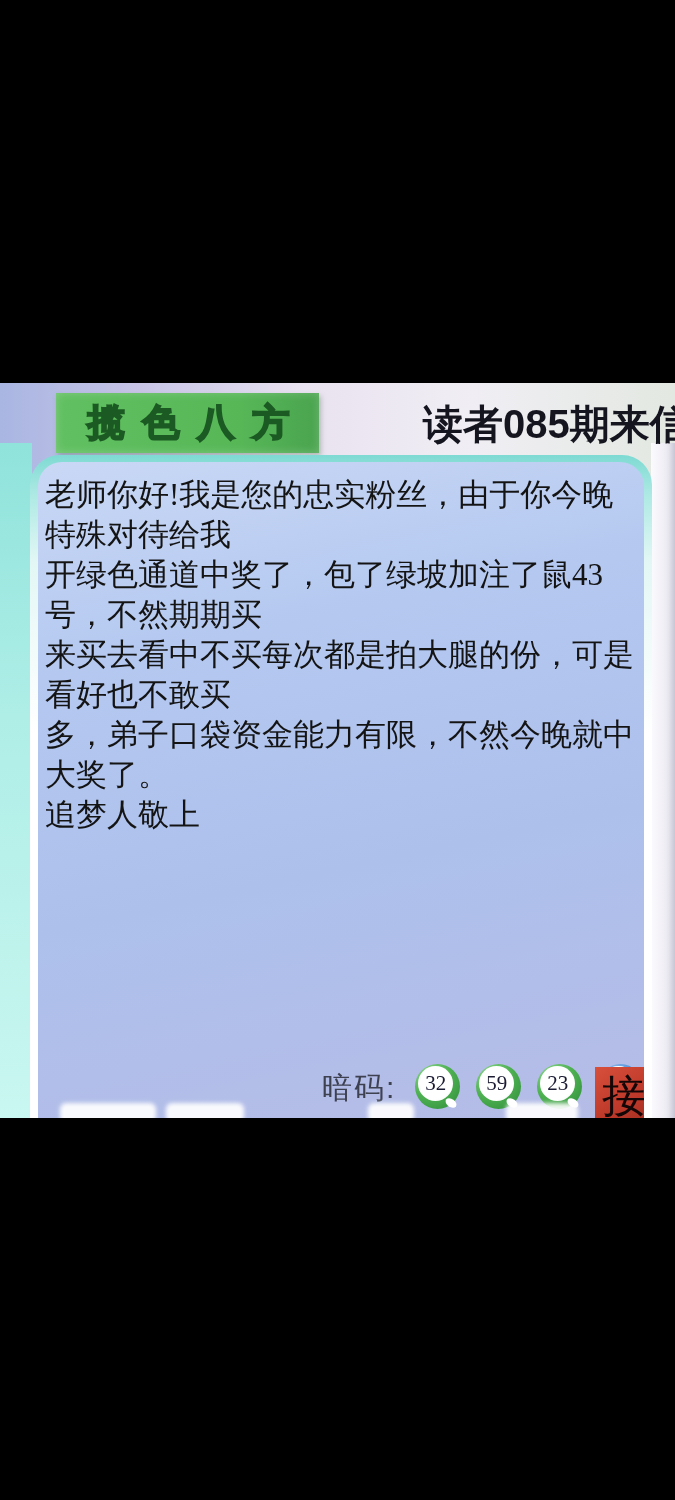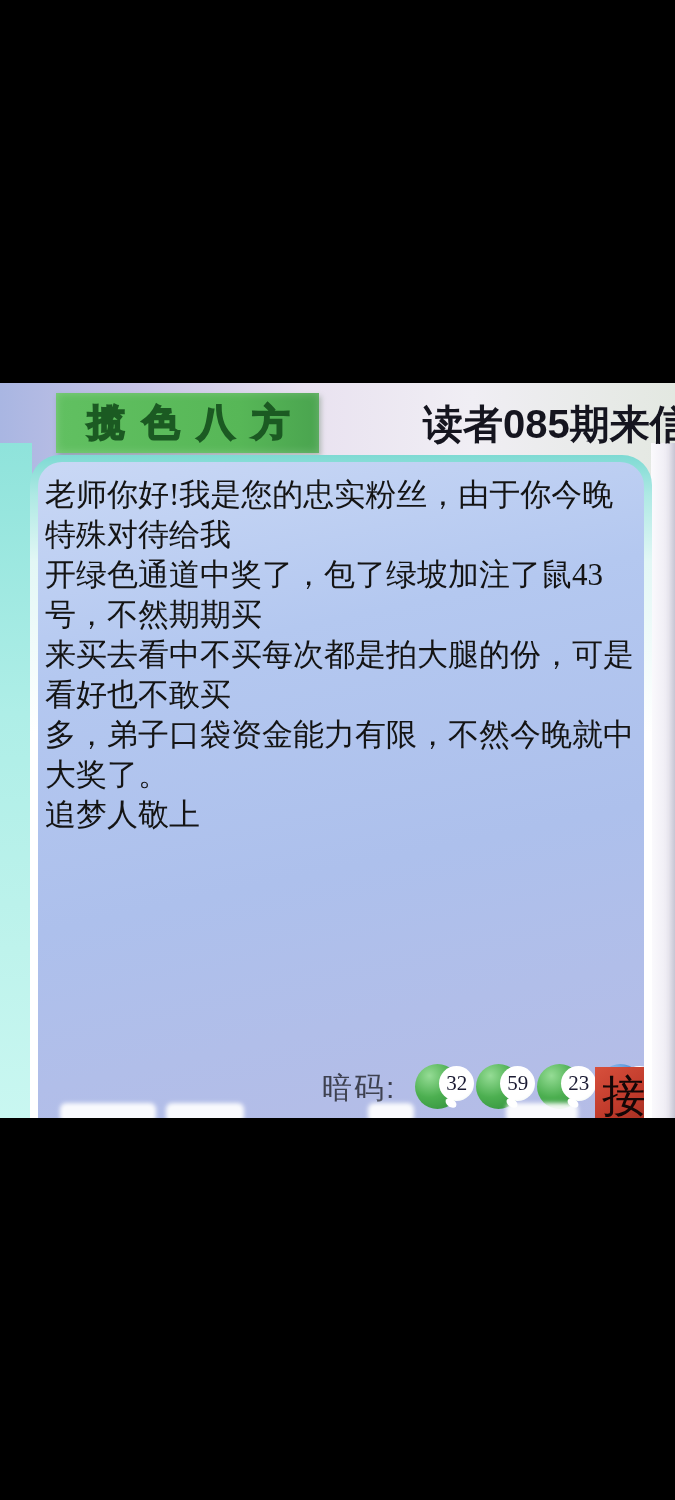--- a/index.html
+++ b/index.html
@@ -59,21 +59,21 @@
     font-size:30px;letter-spacing:2px;color:#3e4150;margin-right:3px;
     font-family:"Liberation Sans","DejaVu Sans",sans-serif;
   }
   .ball{width:45px;height:45px;border-radius:50%;position:relative;flex:0 0 auto;}
   .ball[data-color="green"]{background:radial-gradient(circle at 32% 26%,#95dc95 0%,#4caf50 48%,#2e8b3a 100%);}
   .ball[data-color="blue"]{background:radial-gradient(circle at 32% 26%,#a5c9f2 0%,#4f8fd6 48%,#2a64b0 100%);}
   .ball .num{
     position:absolute;left:3px;top:2px;width:35px;height:35px;border-radius:50%;
     background:radial-gradient(circle at 40% 35%,#ffffff 68%,#e2efe4 100%);
     display:flex;align-items:center;justify-content:center;
-    font-family:"Liberation Serif","DejaVu Serif",serif;font-size:21px;color:#1b1b33;margin-left:21px;
+    font-family:"Liberation Serif","DejaVu Serif",serif;font-size:21px;color:#1b1b33;
   }
   .ball .shine{
     position:absolute;right:3px;bottom:2px;width:12px;height:8px;border-radius:50%;
     background:#fff;transform:rotate(35deg);
   }
   .accept-btn{
     position:absolute;left:557px;top:605px;width:58px;height:58px;border:0;cursor:pointer;
     background:linear-gradient(145deg,#d7503c 0%,#c03a2b 55%,#9e2d20 100%);
     color:#140606;font-family:"Liberation Serif","DejaVu Serif",serif;font-size:44px;
     display:flex;align-items:center;justify-content:center;padding:0;

